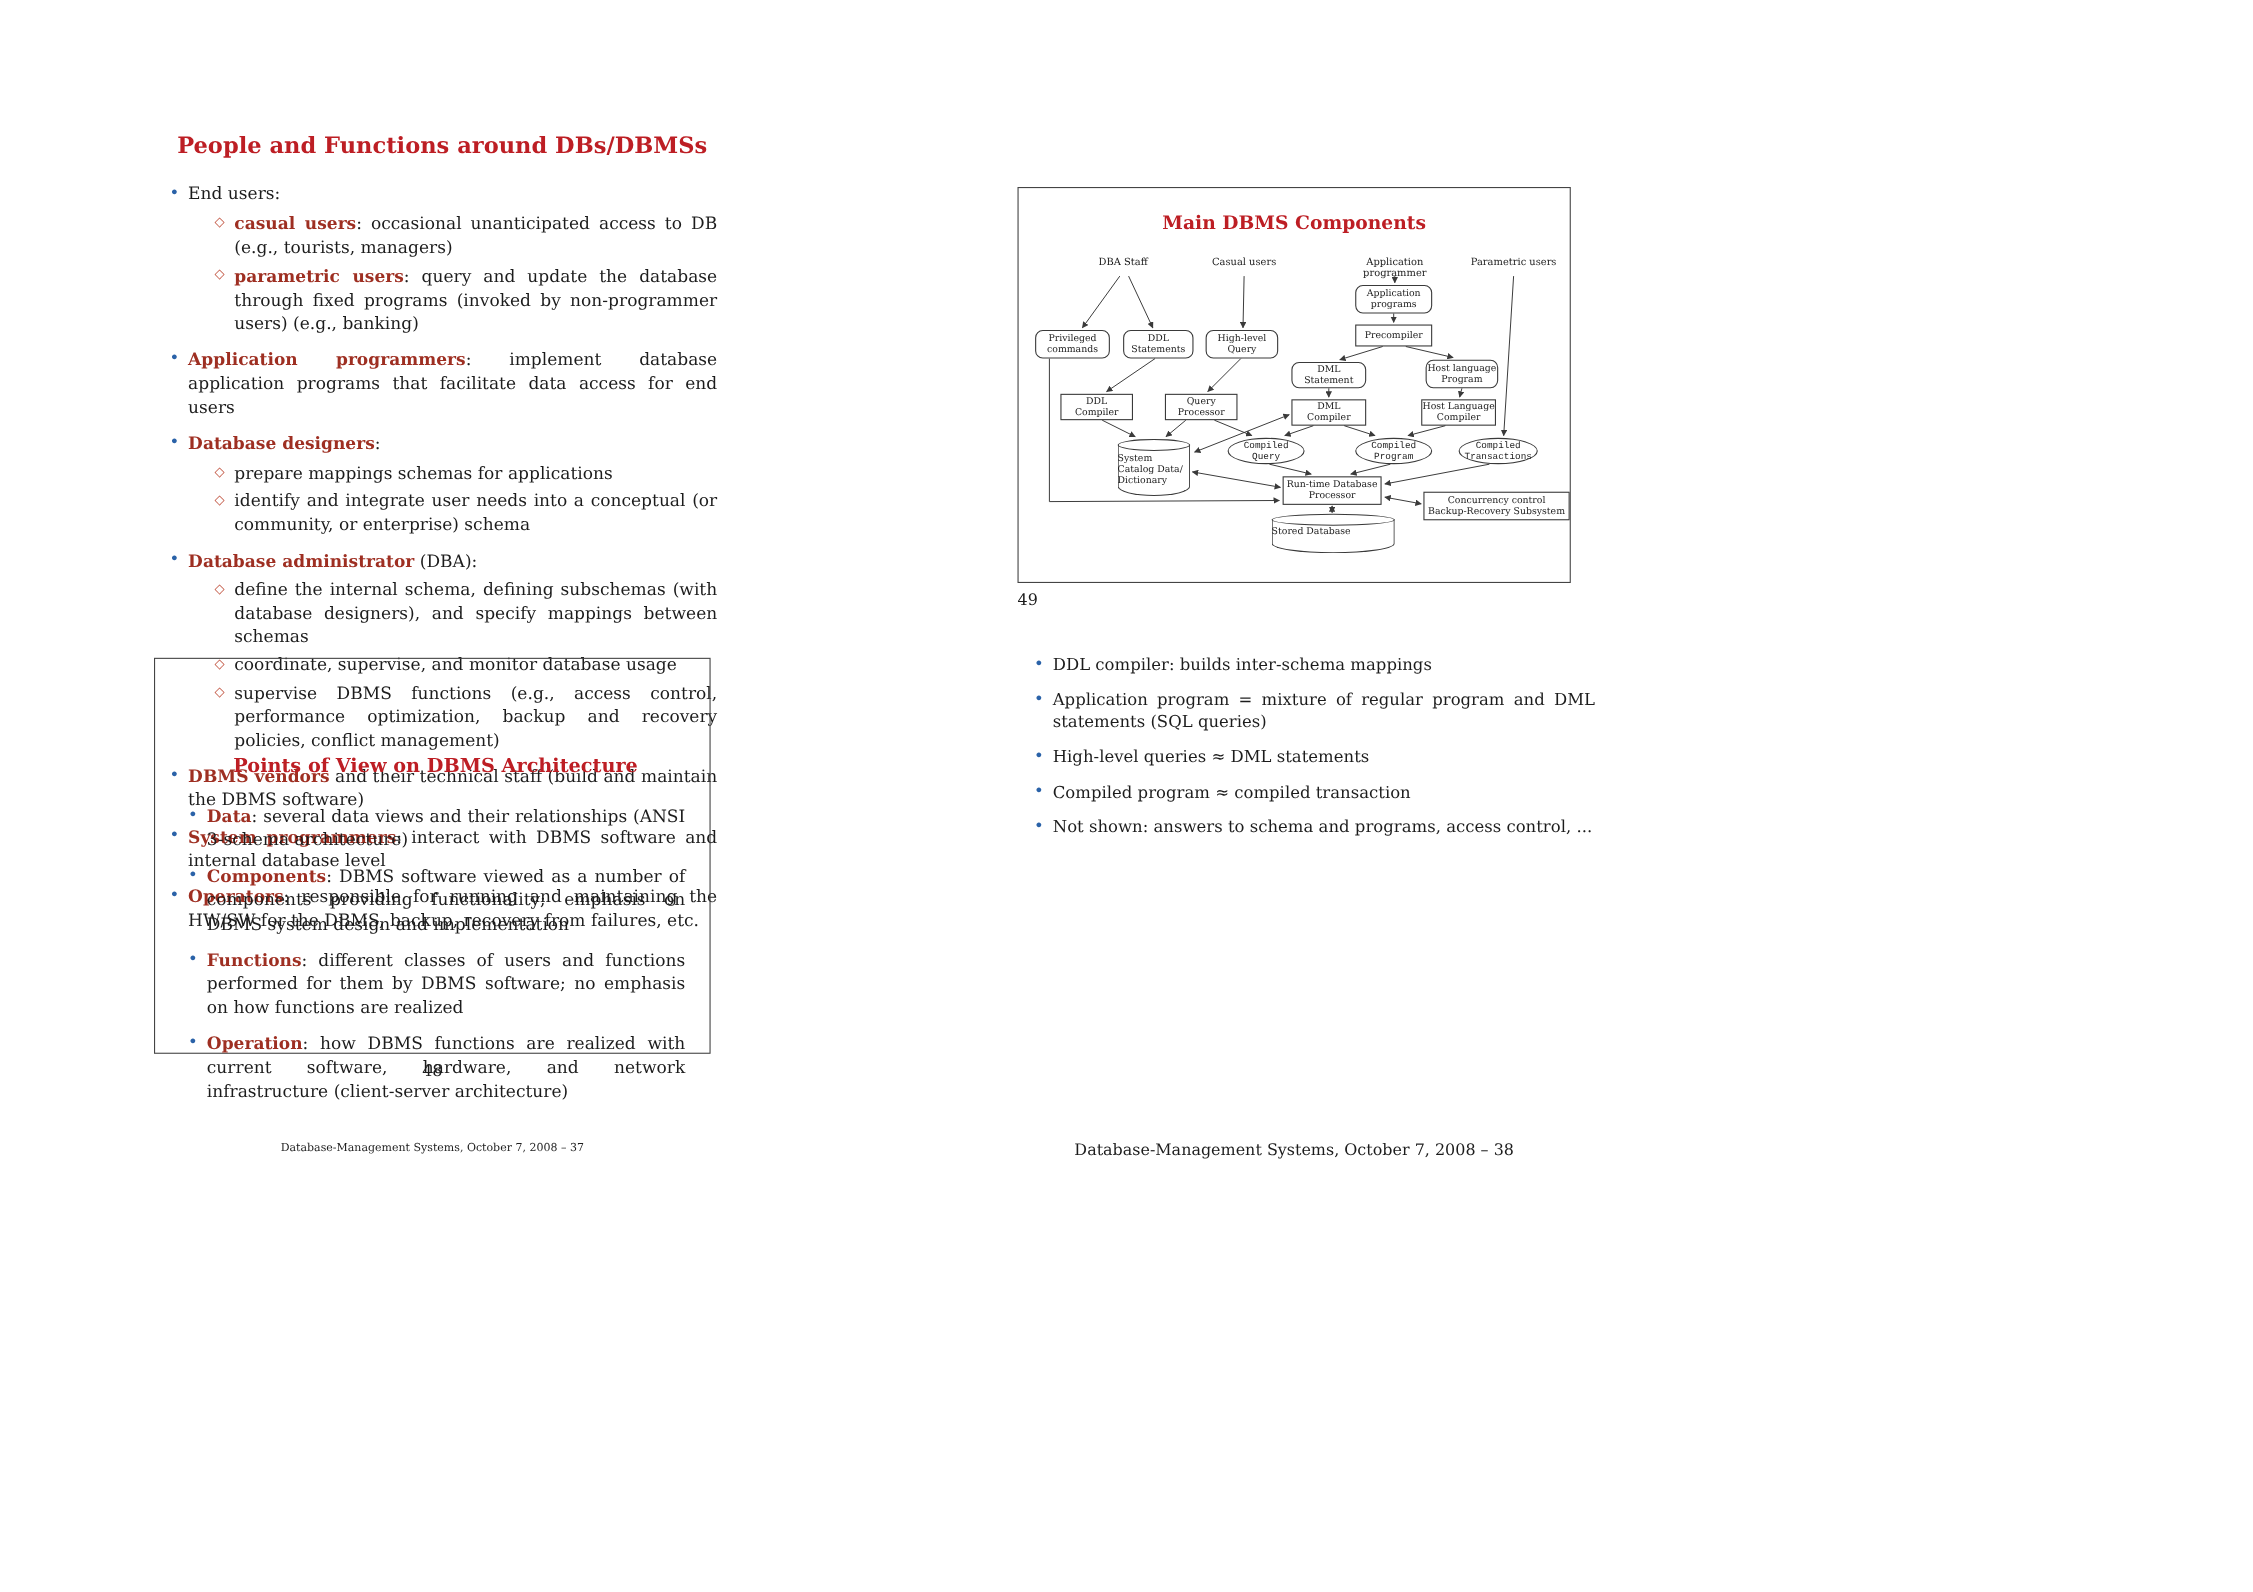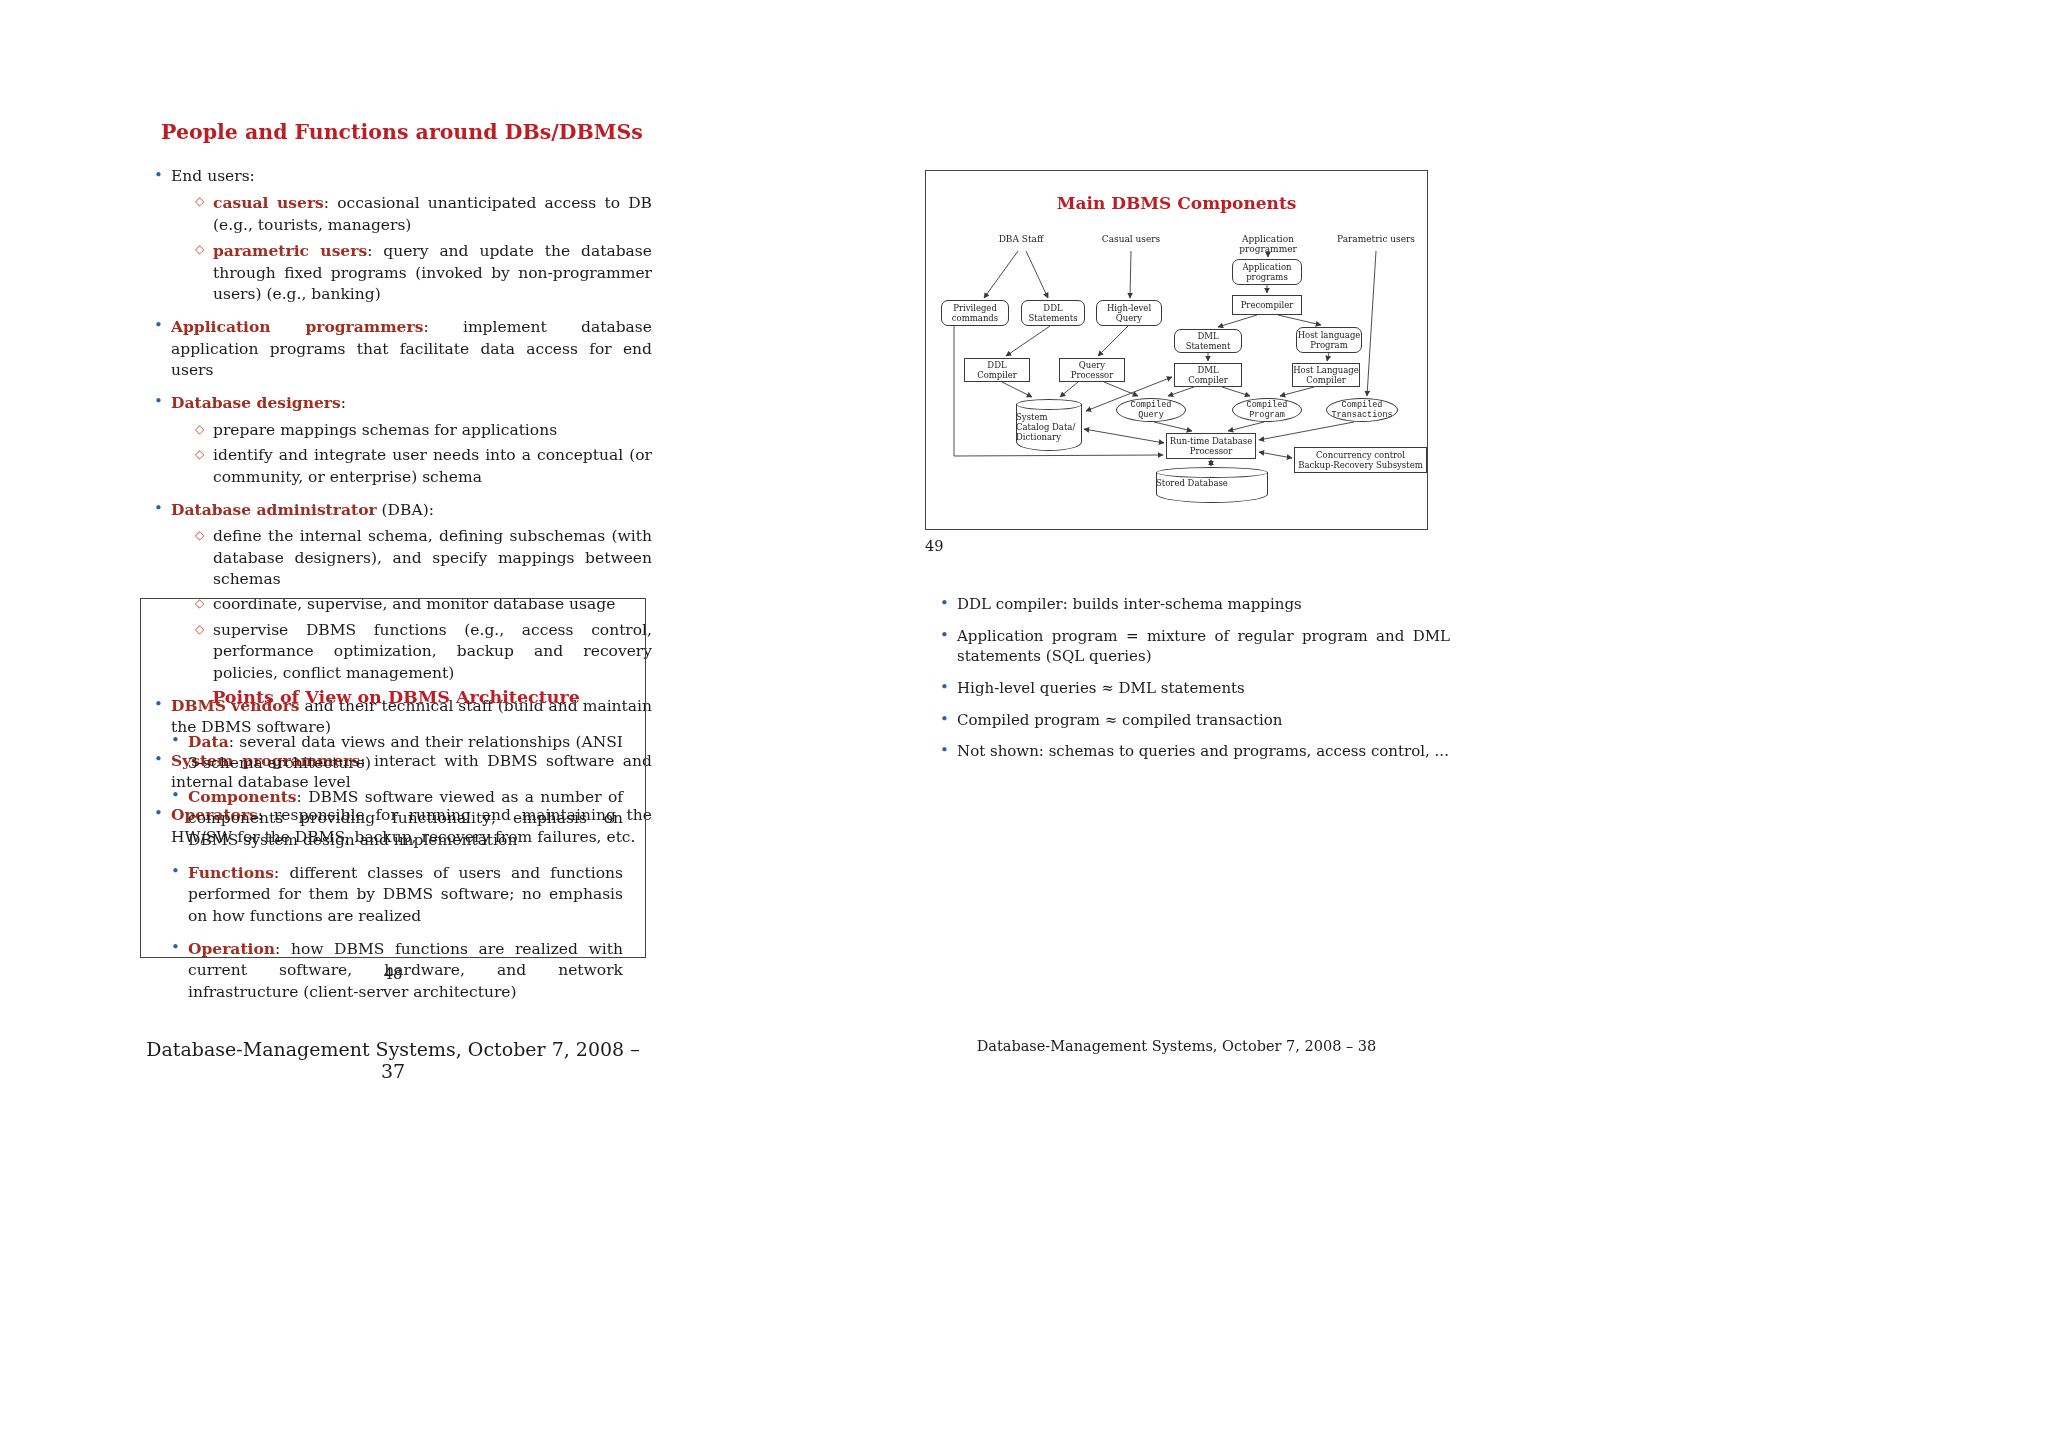--- a/index.html
+++ b/index.html
@@ -24,21 +24,21 @@
   .slist{list-style:none;margin-top:5px;}
   .slist > li{position:relative;padding-left:18px;margin:4px 0 4px 24px;text-align:justify;font-size:15.5px;line-height:1.38;}
   .diamond{position:absolute;left:0;top:1px;color:var(--diamond_red);font-size:12px;}
 
   
   .slide1{position:absolute;left:152px;top:120px;width:500px;}
   .slide1 .slide-title{font-size:20.5px;margin-bottom:22px;}
   .slide2{position:absolute;left:140px;top:598px;width:506px;height:360px;border:1px solid #444;padding:88px 22px 0 28px;}
   .slide2 .slide-title{font-size:17.5px;margin-bottom:24px;}
   .pagenum-left{position:absolute;left:140px;top:966px;width:506px;text-align:center;font-size:14.5px;}
-  .footer-left{position:absolute;left:140px;top:1038px;width:506px;text-align:center;font-size:19px;}
+  .footer-left{position:absolute;left:140px;top:1038px;width:506px;text-align:center;font-size:10px;}
 
   
   .slide3{position:absolute;left:925px;top:170px;width:503px;height:360px;border:1px solid #444;}
   .slide3 .slide-title{position:absolute;left:0;top:22px;width:100%;font-size:17px;}
   .pagenum-right{position:absolute;left:925px;top:538px;width:503px;font-size:14.5px;}
   .rbullets{position:absolute;left:938px;top:594px;width:512px;}
   .rbullets > li{font-size:15px;margin-bottom:11px;}
   .footer-right{position:absolute;left:925px;top:1038px;width:503px;text-align:center;font-size:14.5px;}
 
   
@@ -269,19 +269,19 @@
     <li>
       <span class="bullet">•</span>
       <span>High-level queries ≈ DML statements</span>
     </li>
     <li>
       <span class="bullet">•</span>
       <span>Compiled program ≈ compiled transaction</span>
     </li>
     <li>
       <span class="bullet">•</span>
-      <span>Not shown: schemas to queries and programs, access control, ...</span>
+      <span>Not shown: answers to schema and programs, access control, ...</span>
     </li>
   </ul>
 
   <div class="footer-right">Database-Management Systems, October 7, 2008 – 38</div>
 
 </div>
 
 </body></html>

